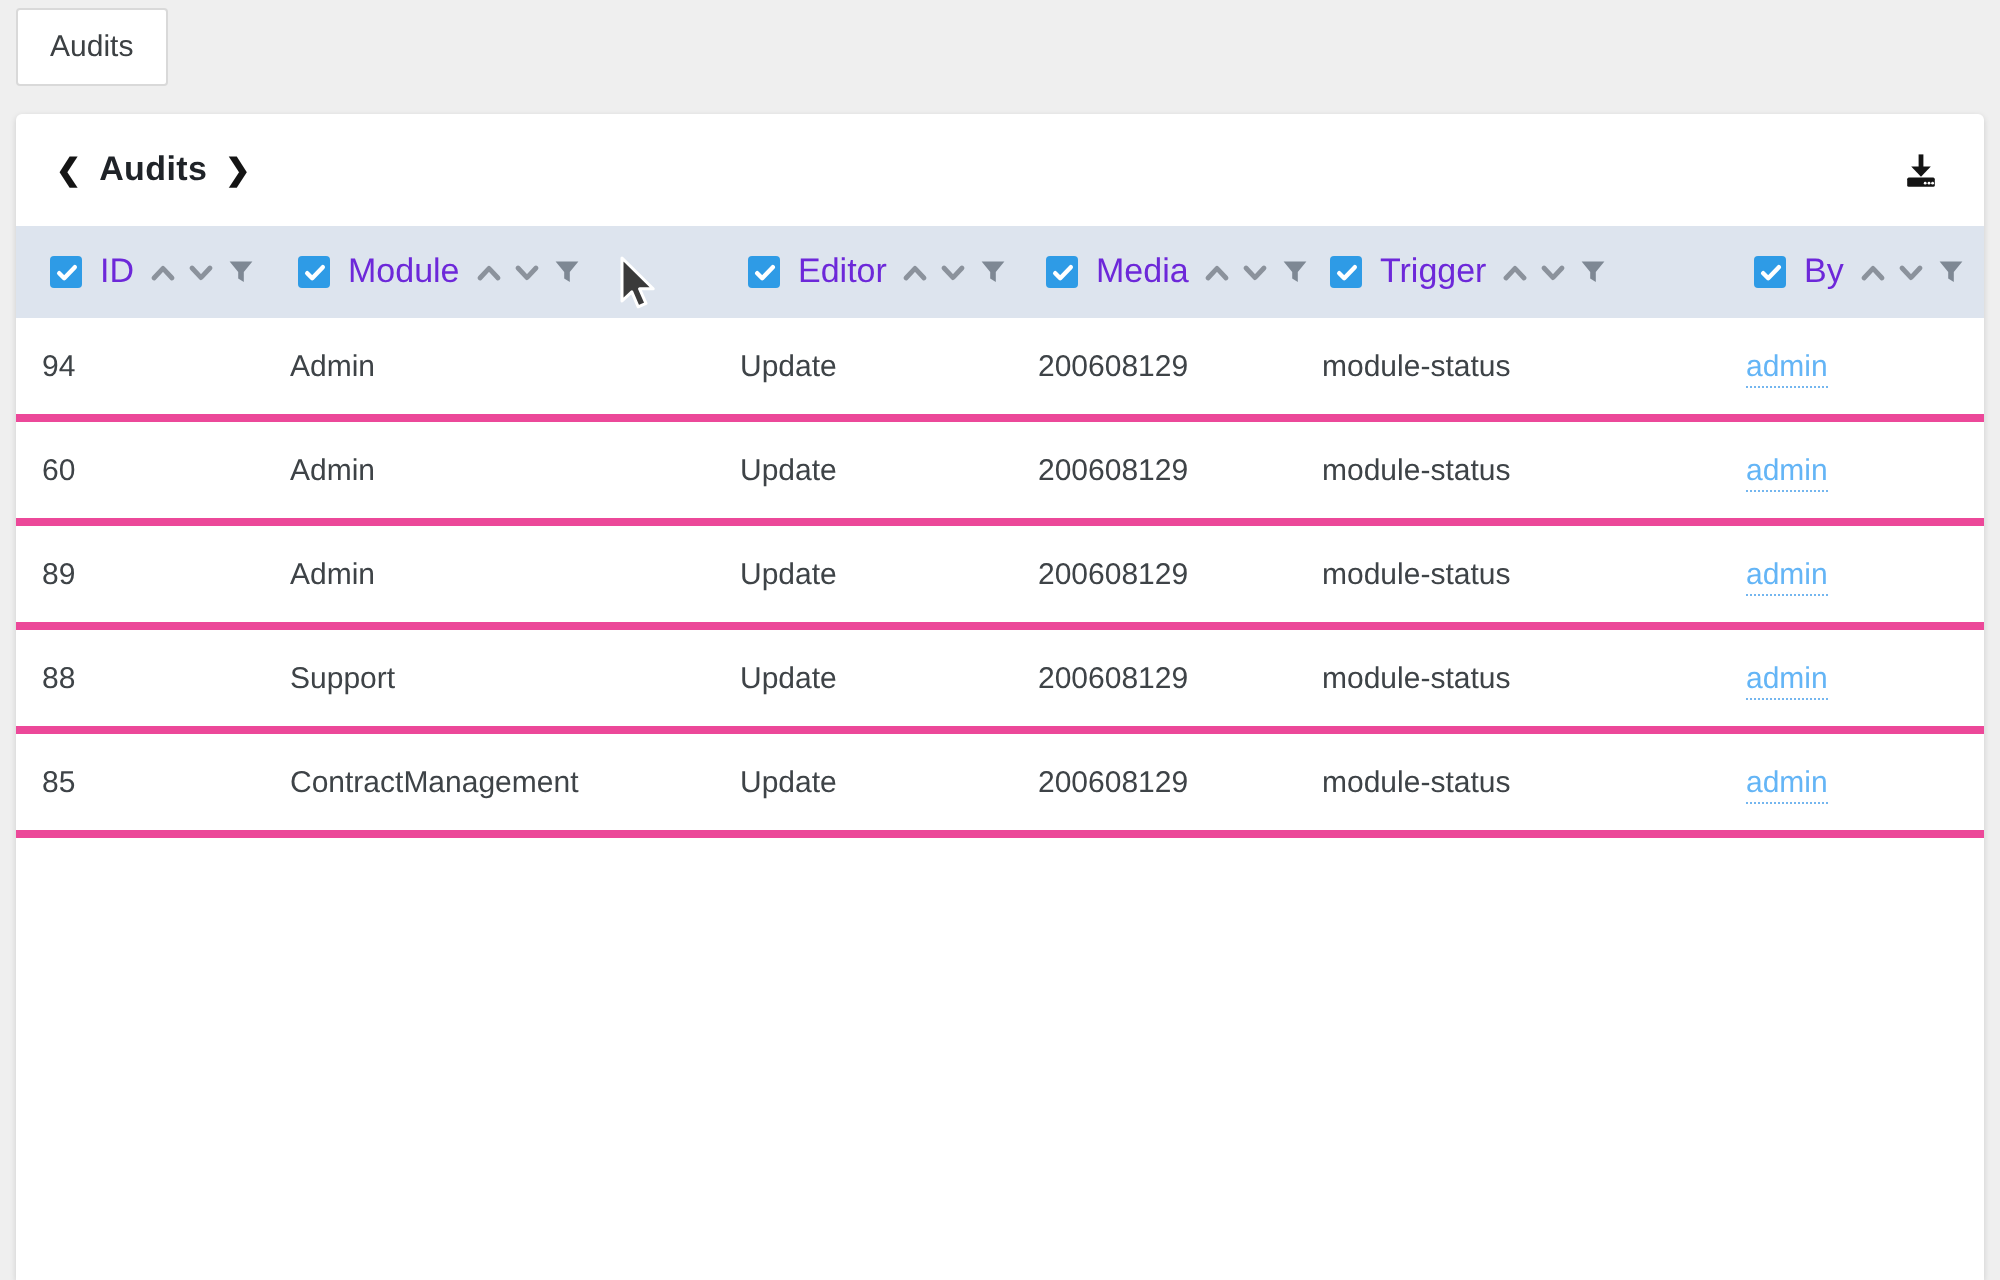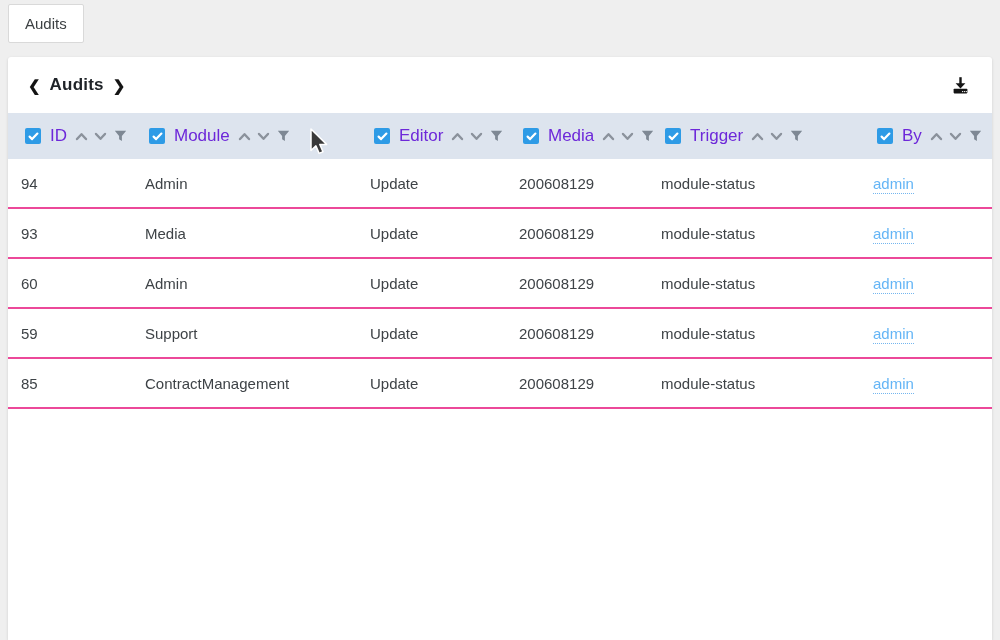--- a/index.html
+++ b/index.html
@@ -44,21 +44,21 @@
   .cbx{
     width:16px;height:16px;border-radius:2px;background:#2e9be6;
     display:inline-flex;align-items:center;justify-content:center;
     flex:none;cursor:pointer;
   }
   .sort{display:inline-flex;align-items:center;cursor:pointer;}
   .sort.up{margin-left:8px;}
   .sort.down{margin-left:6px;}
   .flt{display:inline-flex;align-items:center;cursor:pointer;margin-left:7px;}
   tbody td{
-    height:48px;padding:0 0 0 13px;border-bottom:2px solid #ec4899;
+    height:48px;padding:0 0 0 13px;border-bottom:4px solid #ec4899;
     font-size:15px;color:#3e4347;white-space:nowrap;overflow:hidden;
   }
   a.by-link{
     color:#64b5f6;text-decoration:none;cursor:pointer;
     border-bottom:1px dotted #74b6ef;padding-bottom:1px;
   }
   
   .cursor{position:absolute;left:309px;top:128px;pointer-events:none;z-index:50;}
 </style>
 </head>
@@ -251,37 +251,37 @@
     <tbody>
       <tr>
         <td>94</td>
         <td>Admin</td>
         <td>Update</td>
         <td>200608129</td>
         <td>module-status</td>
         <td><a class="by-link">admin</a></td>
       </tr>
       <tr>
-        <td>93</td>
-        <td>Media</td>
-        <td>Update</td>
-        <td>200608129</td>
-        <td>module-status</td>
-        <td><a class="by-link">admin</a></td>
-      </tr>
-      <tr>
         <td>60</td>
         <td>Admin</td>
         <td>Update</td>
         <td>200608129</td>
         <td>module-status</td>
         <td><a class="by-link">admin</a></td>
       </tr>
       <tr>
-        <td>59</td>
+        <td>89</td>
+        <td>Admin</td>
+        <td>Update</td>
+        <td>200608129</td>
+        <td>module-status</td>
+        <td><a class="by-link">admin</a></td>
+      </tr>
+      <tr>
+        <td>88</td>
         <td>Support</td>
         <td>Update</td>
         <td>200608129</td>
         <td>module-status</td>
         <td><a class="by-link">admin</a></td>
       </tr>
       <tr>
         <td>85</td>
         <td>ContractManagement</td>
         <td>Update</td>

